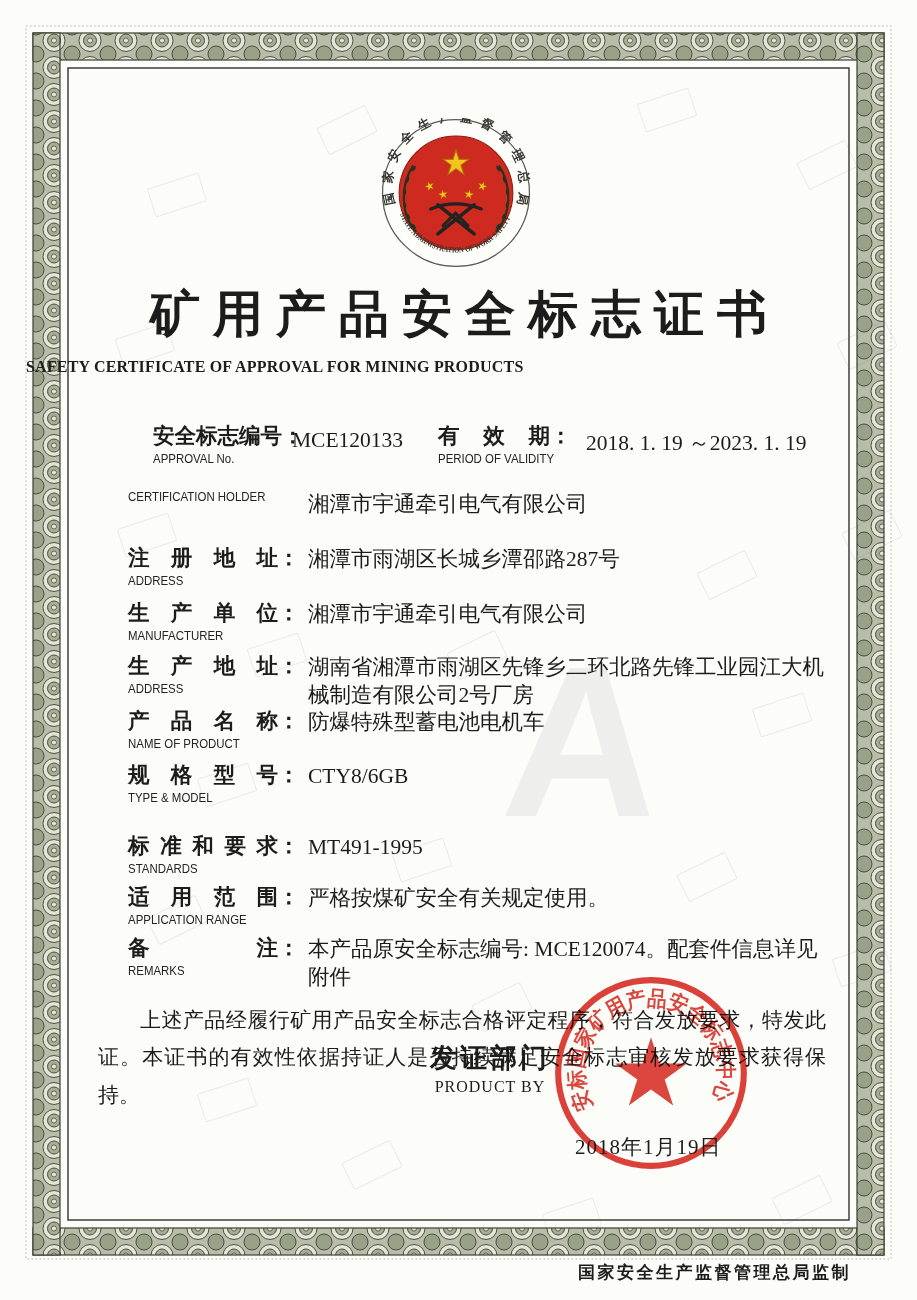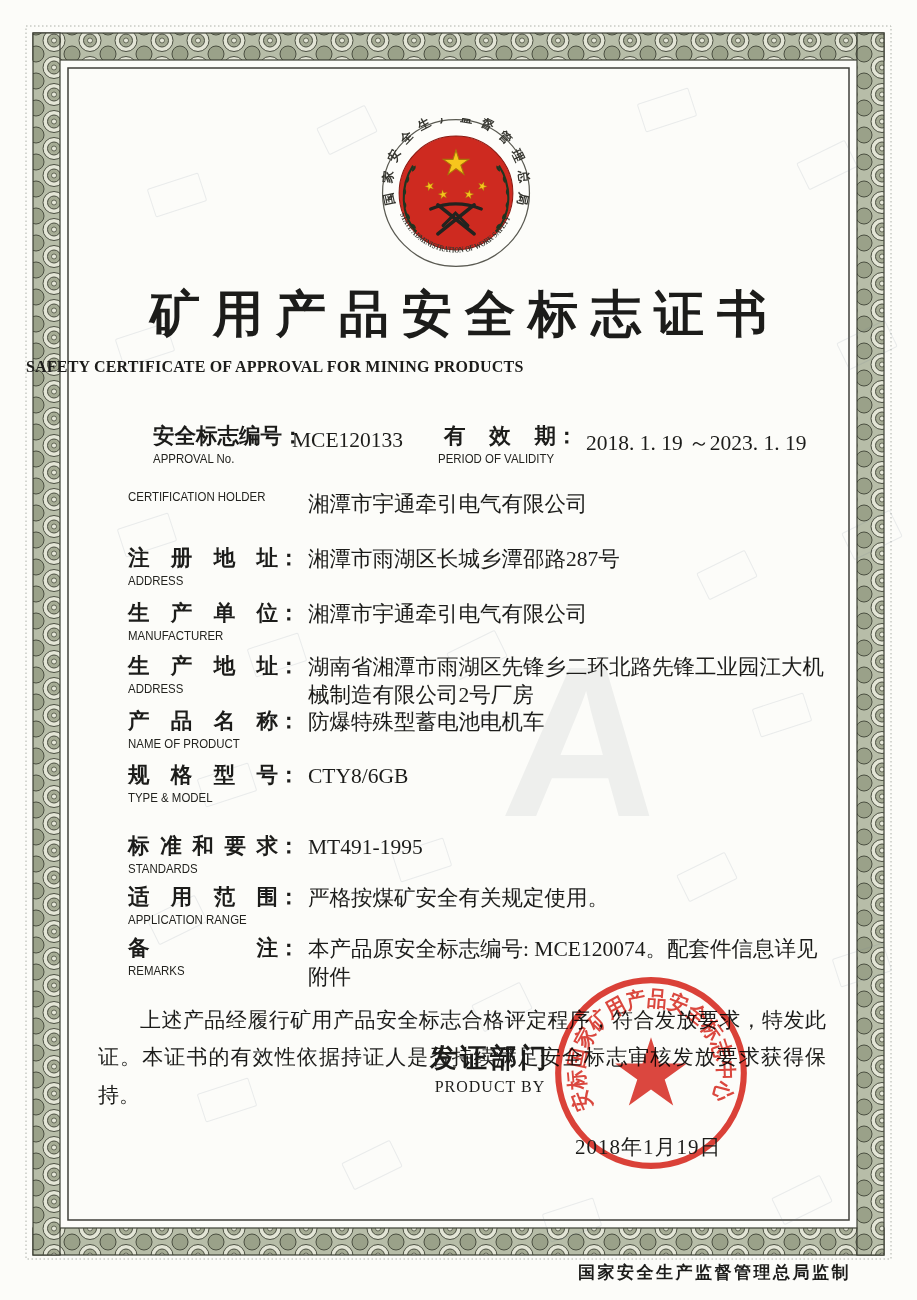--- a/index.html
+++ b/index.html
@@ -30,21 +30,21 @@
   .lab-zh{font-size:21.5px; font-weight:600;}
   .lab-en{
     font-family:"Liberation Sans","DejaVu Sans",sans-serif; font-size:13px; color:#23231f;
     transform:scaleX(.88); transform-origin:0 50%; white-space:nowrap; margin-top:1px;
   }
   .val{font-size:21.5px;}
   .approval-label{position:absolute; left:153px; top:421px; z-index:2;}
   .approval-value{position:absolute; left:292px; top:428px; z-index:2;}
   .validity-label{position:absolute; left:438px; top:421px; z-index:2;}
   .validity-value{position:absolute; left:586px; top:428px; z-index:2;}
-  .jz3{display:inline-block; width:112px; text-align:justify; text-align-last:justify;margin-left:6px;}
+  .jz3{display:inline-block; width:112px; text-align:justify; text-align-last:justify;}
   .frow{position:absolute; left:128px; right:86px; display:flex; align-items:flex-start; z-index:2;}
   .fl{width:180px; flex:none;}
   .jz{display:inline-block; width:150px; text-align:justify; text-align-last:justify;}
   .fv{font-size:21.5px; line-height:1.32; padding-top:2px; flex:1;}
   .decl{
     position:absolute; left:98px; top:1002px; width:728px; z-index:2;
     font-size:21px; line-height:1.78; text-indent:2em; text-align:justify;
   }
   .issued{position:absolute; left:420px; top:1040px; width:140px; text-align:center; z-index:2;}
   .issued-zh{font-size:27px; font-weight:600; letter-spacing:3px;}

